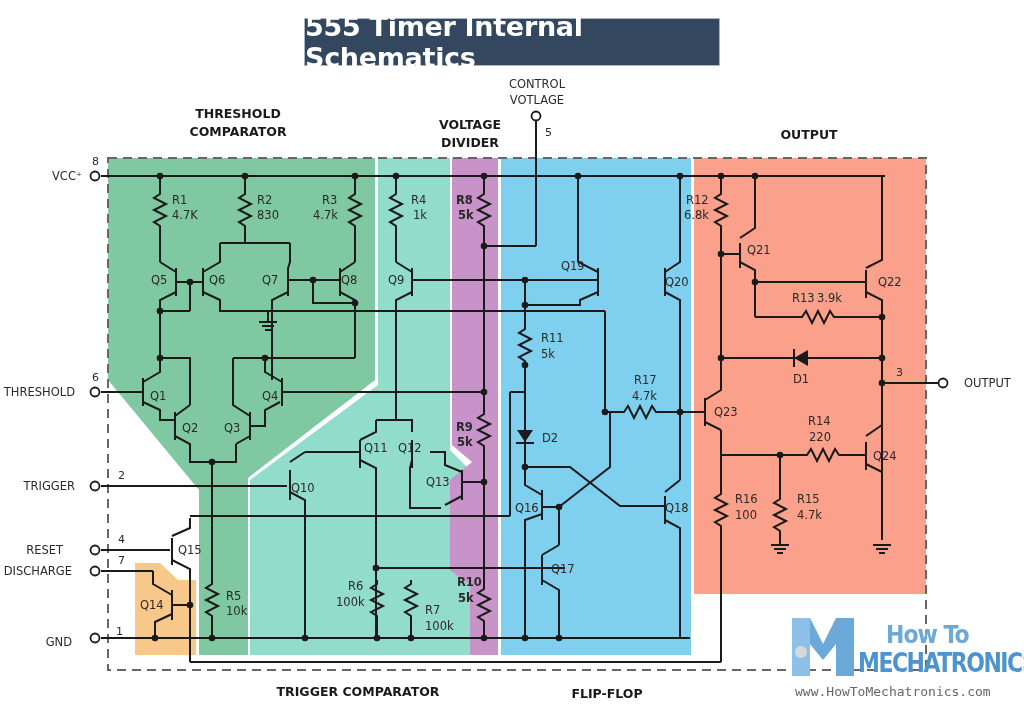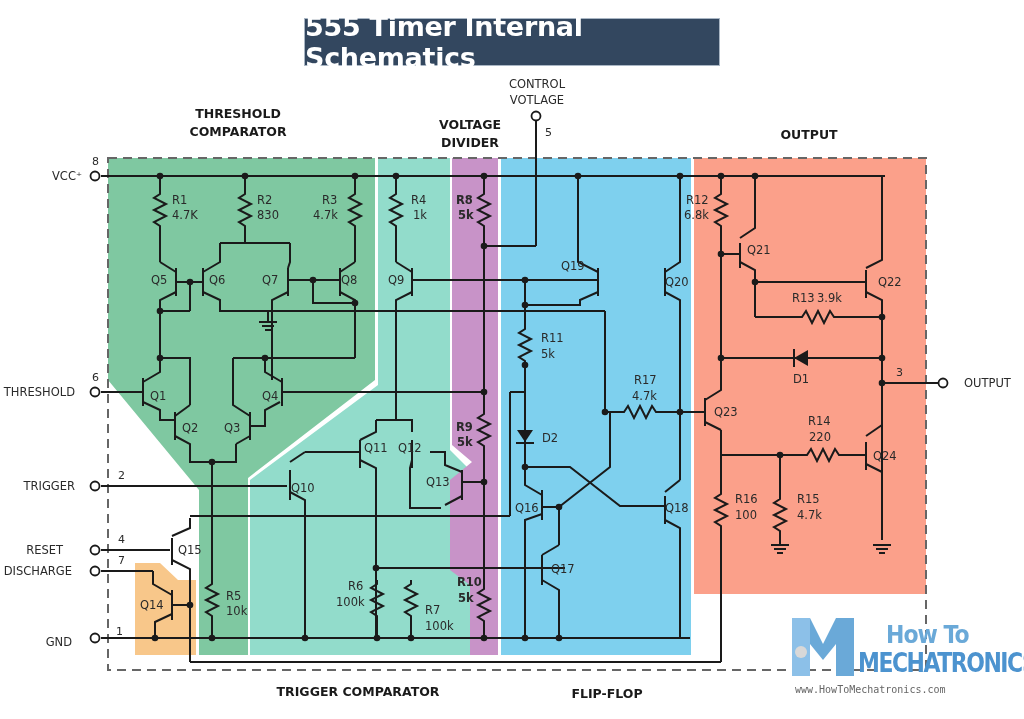--- a/index.html
+++ b/index.html
@@ -6,21 +6,21 @@
   body { width:1024px; height:719px; position:relative; overflow:hidden; font-family:"Liberation Sans", sans-serif; }
   .title-box { position:absolute; left:304px; top:18px; width:416px; height:48px; background:#33475f; border:1px solid #a9b6c4; box-sizing:border-box; display:flex; align-items:center; justify-content:flex-end; }
   .title-box span { color:#ffffff; font-size:27px; font-weight:bold; font-family:"DejaVu Sans", sans-serif; letter-spacing:-0.3px; }
   svg.schem { position:absolute; left:0; top:0; }
   svg text { font-family:"DejaVu Sans", sans-serif; fill:#222; }
   .sec { font-weight:bold; font-size:12.5px; fill:#1a1a1a; }
   .lbl { font-size:11.5px; fill:#2a2a2a; }
   .pinl { font-size:11.5px; fill:#2a2a2a; }
   .pnum { font-size:11px; fill:#2a2a2a; }
   .bold { font-weight:bold; }
-  .wm-url { position:absolute; left:795px; top:684px; font-family:"DejaVu Sans Mono", monospace; font-size:10px; color:#666; }
+  .wm-url { position:absolute; left:795px; top:684px; font-family:"DejaVu Sans Mono", monospace; font-size:13px; color:#666; }
   .wm-how { position:absolute; left:886px; top:622px; font-family:"DejaVu Sans", sans-serif; font-weight:bold; font-size:22px; color:#6aa9d8; transform:scaleY(1.15); letter-spacing:-1px; }
   .wm-mech { position:absolute; left:858px; top:650px; font-family:"DejaVu Sans", sans-serif; font-weight:bold; font-size:22px; color:#4c93cf; transform:scaleY(1.2); letter-spacing:-1.5px; }
   .wm-m { position:absolute; left:790px; top:614px; width:66px; height:66px; }
 </style>
 </head>
 <body>
 
 <div class="title-box">
   <span>555 Timer Internal Schematics</span>
 </div>

